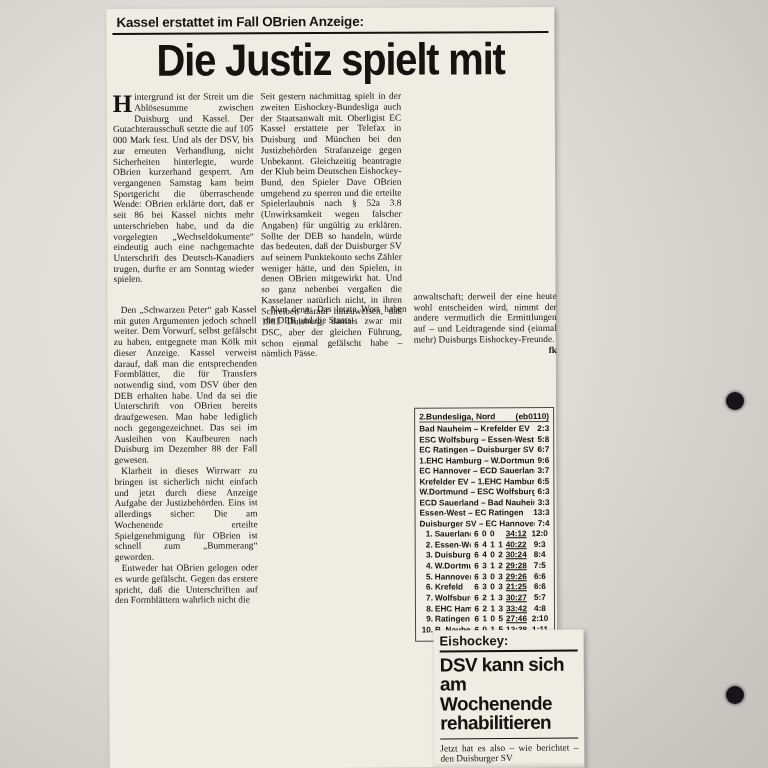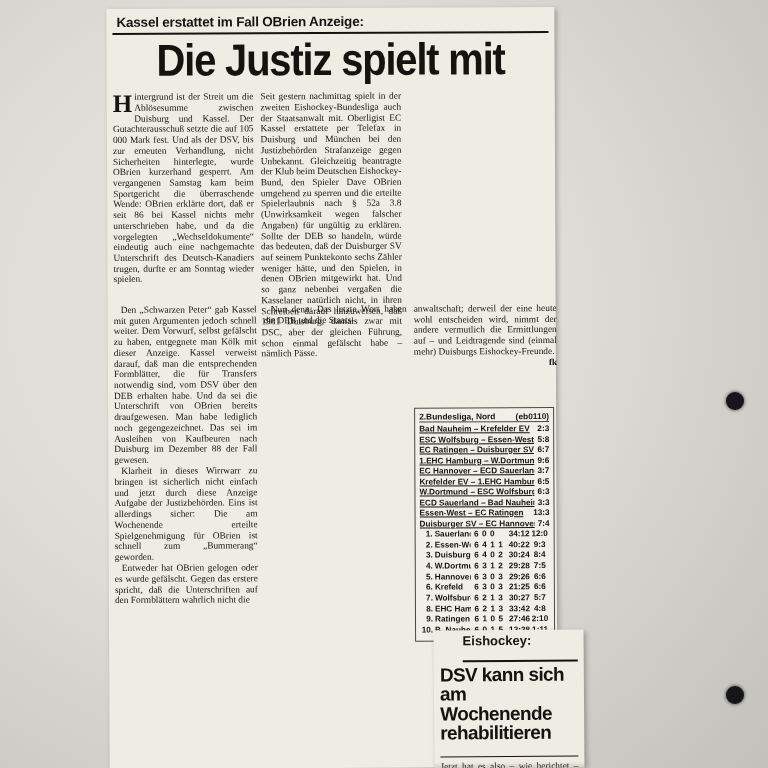--- a/index.html
+++ b/index.html
@@ -110,21 +110,21 @@
   }
   #mid-col {
     position: absolute;
     left: 156px;
     top: 296px;
     width: 143px;
   }
   #right-col-cont {
     position: absolute;
     left: 306px;
-    top: 296px;
+    top: 284px;
     width: 140px;
   }
 
   
   #table-box {
     position: absolute;
     left: 306px;
     top: 400px;
     width: 140px;
     background: #f2efe8;
@@ -142,32 +142,32 @@
     padding-bottom: 0;
     margin-bottom: 2px;
   }
   .res-row {
     display: flex;
     justify-content: space-between;
     font-size: 8.2px;
     font-weight: bold;
     line-height: 1.28;
   }
-  .res-row .t { white-space: nowrap; overflow: hidden; text-decoration: underline; }
+  .res-row .t { white-space: nowrap; overflow: hidden; }
   .res-row .s { padding-left: 3px; }
   .stand-row {
     display: flex;
     font-size: 8.2px;
     font-weight: bold;
     line-height: 1.3;
   }
   .stand-row .rk { width: 13px; text-align: right; padding-right: 2px; }
   .stand-row .nm { flex: 1; white-space: nowrap; overflow: hidden; }
   .stand-row .num { width: 8px; text-align: right; }
-  .stand-row .gl { width: 27px; text-align: right; }
+  .stand-row .gl { width: 27px; text-align: center; text-decoration: underline; }
   .stand-row .pt { width: 20px; text-align: center; }
 
   
   #clipping2 {
     position: absolute;
     left: 434px;
     top: 630px;
     width: 150px;
     height: 138px;
     background: #efece4;
@@ -176,32 +176,31 @@
     padding: 3px 6px;
     box-sizing: border-box;
     color: #15130f;
     overflow: hidden;
   }
   #clipping2 .kicker2 {
     font-family: "Liberation Sans", sans-serif;
     font-weight: bold;
     font-size: 13px;
     border-bottom: 2px solid #15130f;
-    padding-bottom: 12px;
+    padding-bottom: 2px;
     margin-bottom: 3px;
-    margin-left: 23px;
   }
   #clipping2 .head2 {
     font-family: "Liberation Sans", sans-serif;
     font-weight: bold;
     font-size: 19px;
     line-height: 1.02;
     letter-spacing: -0.6px;
     border-bottom: 1.5px solid #15130f;
-    padding-bottom: 13px;
+    padding-bottom: 5px;
   }
   #clipping2 .body2 {
     font-size: 9.4px;
     line-height: 1.15;
     text-align: justify;
     margin-top: 4px;
   }
   
   .torn {
     position: absolute;

